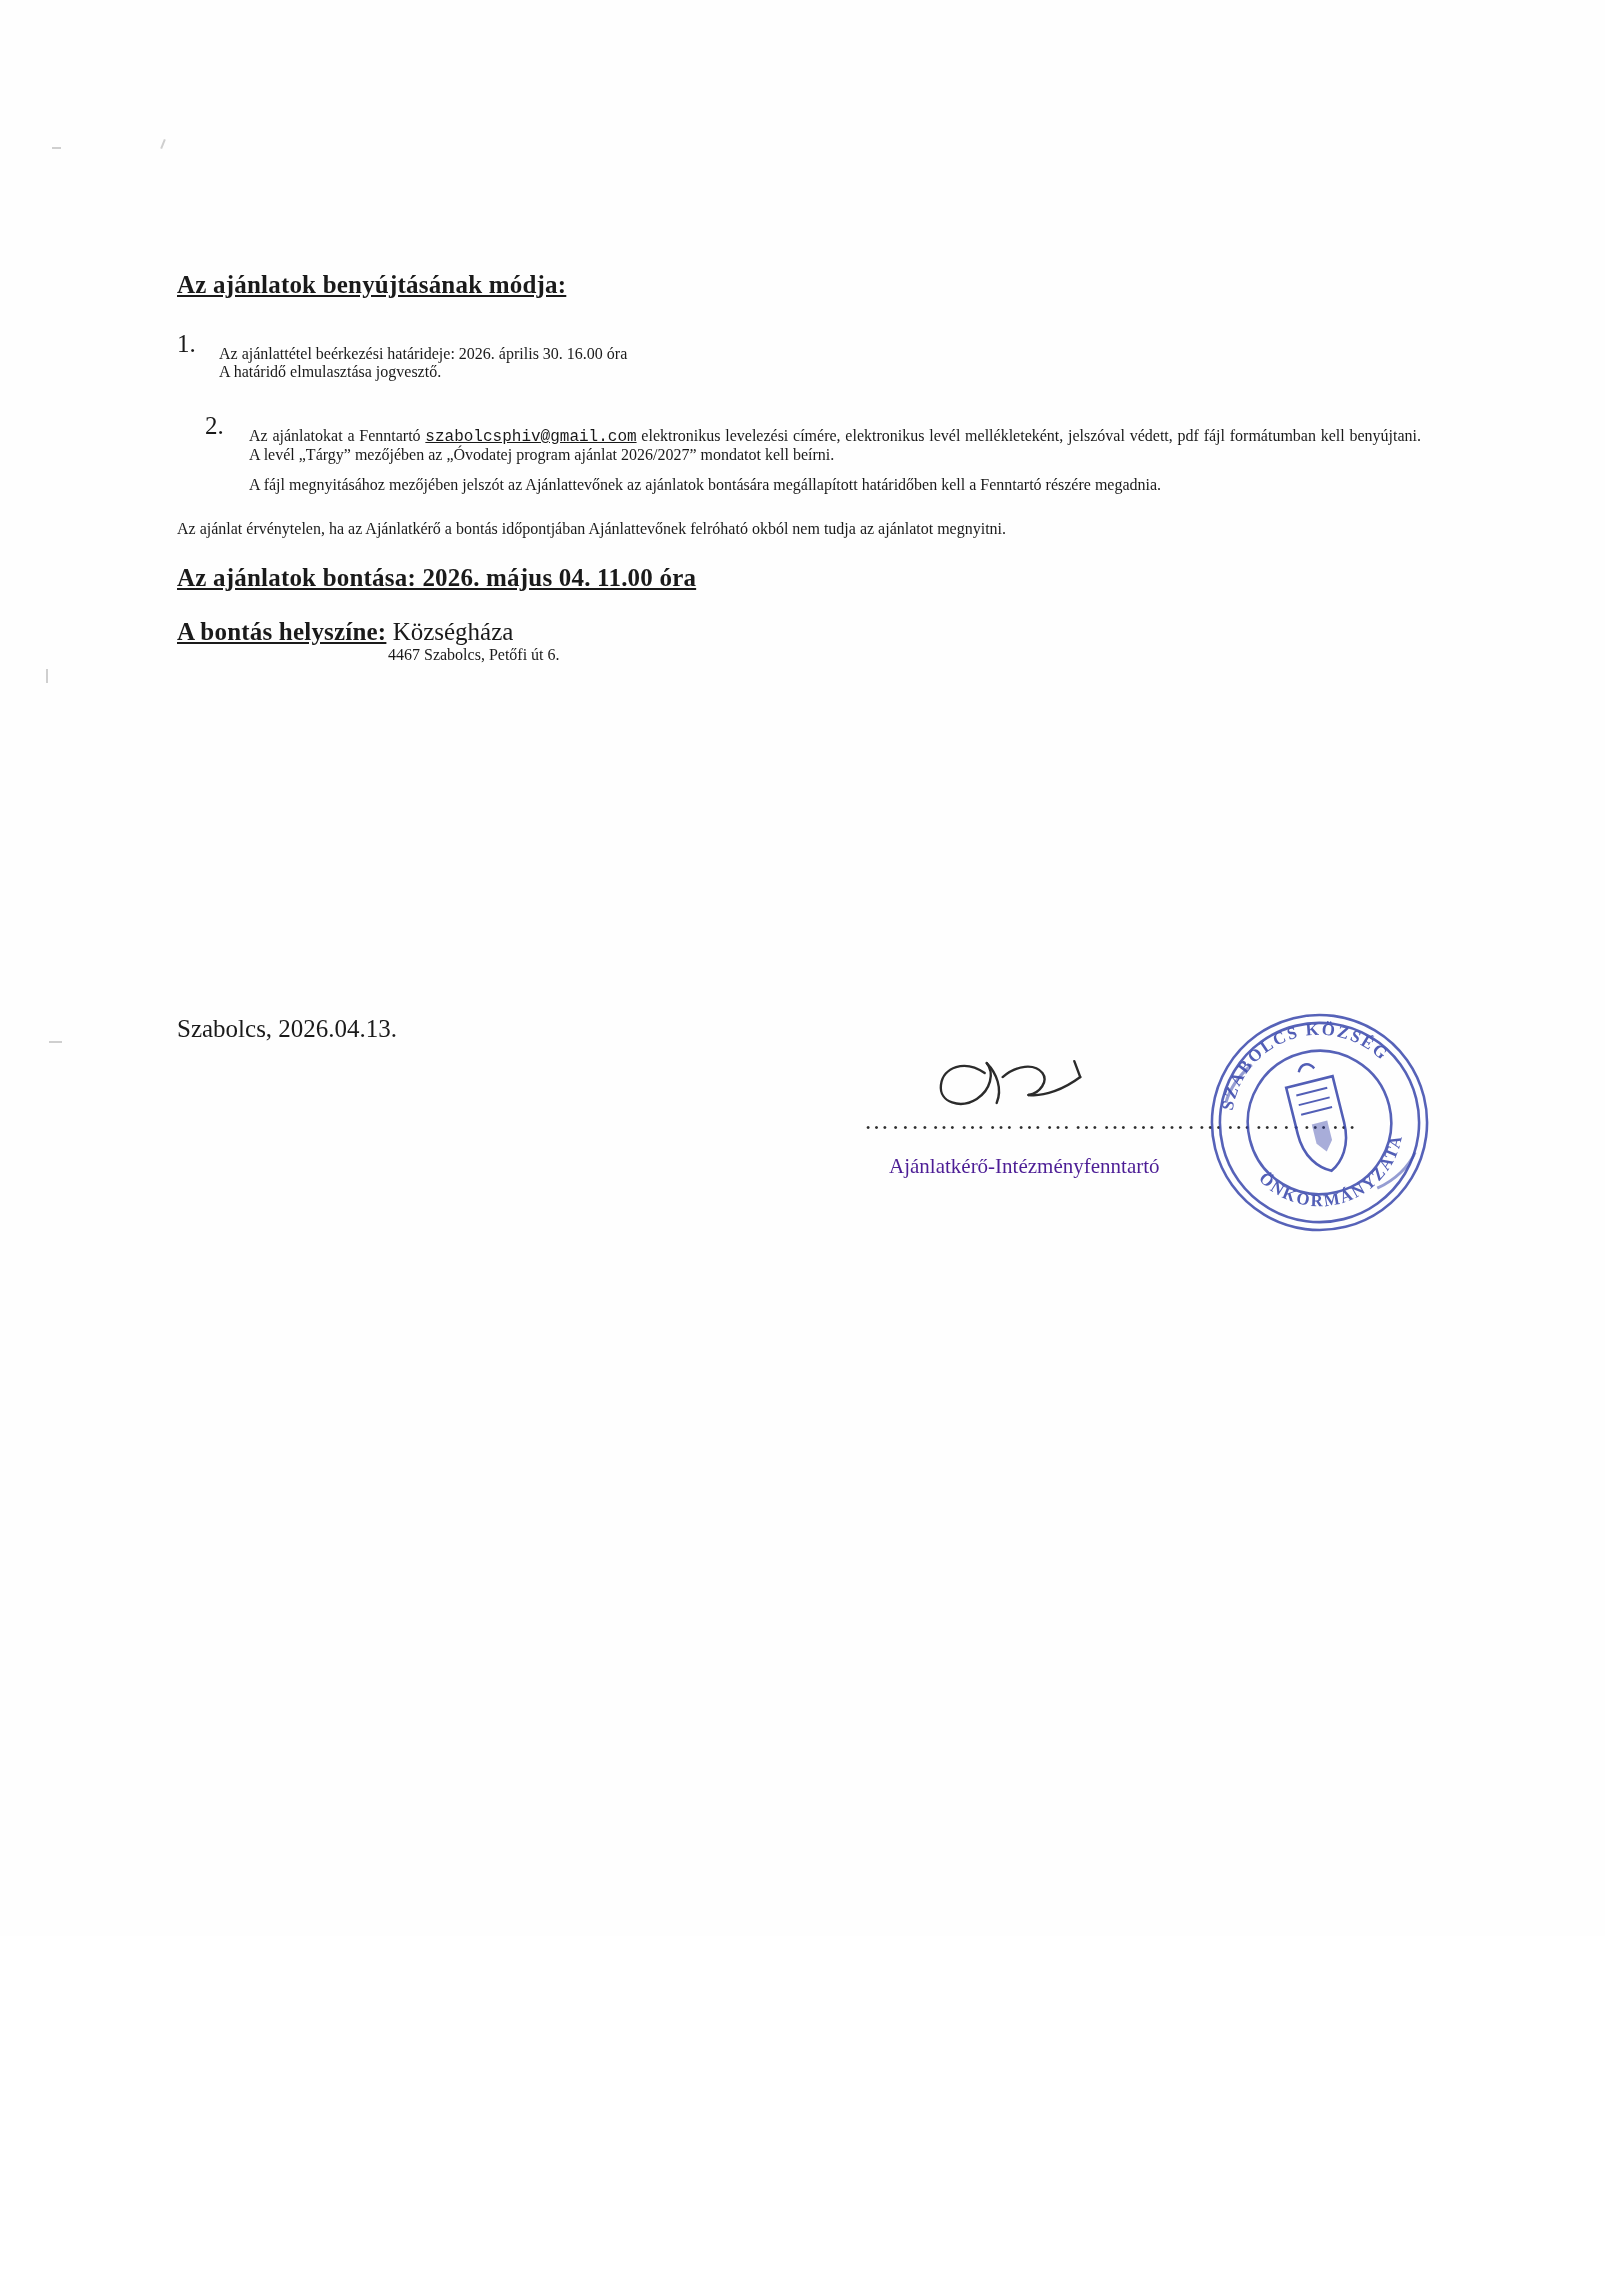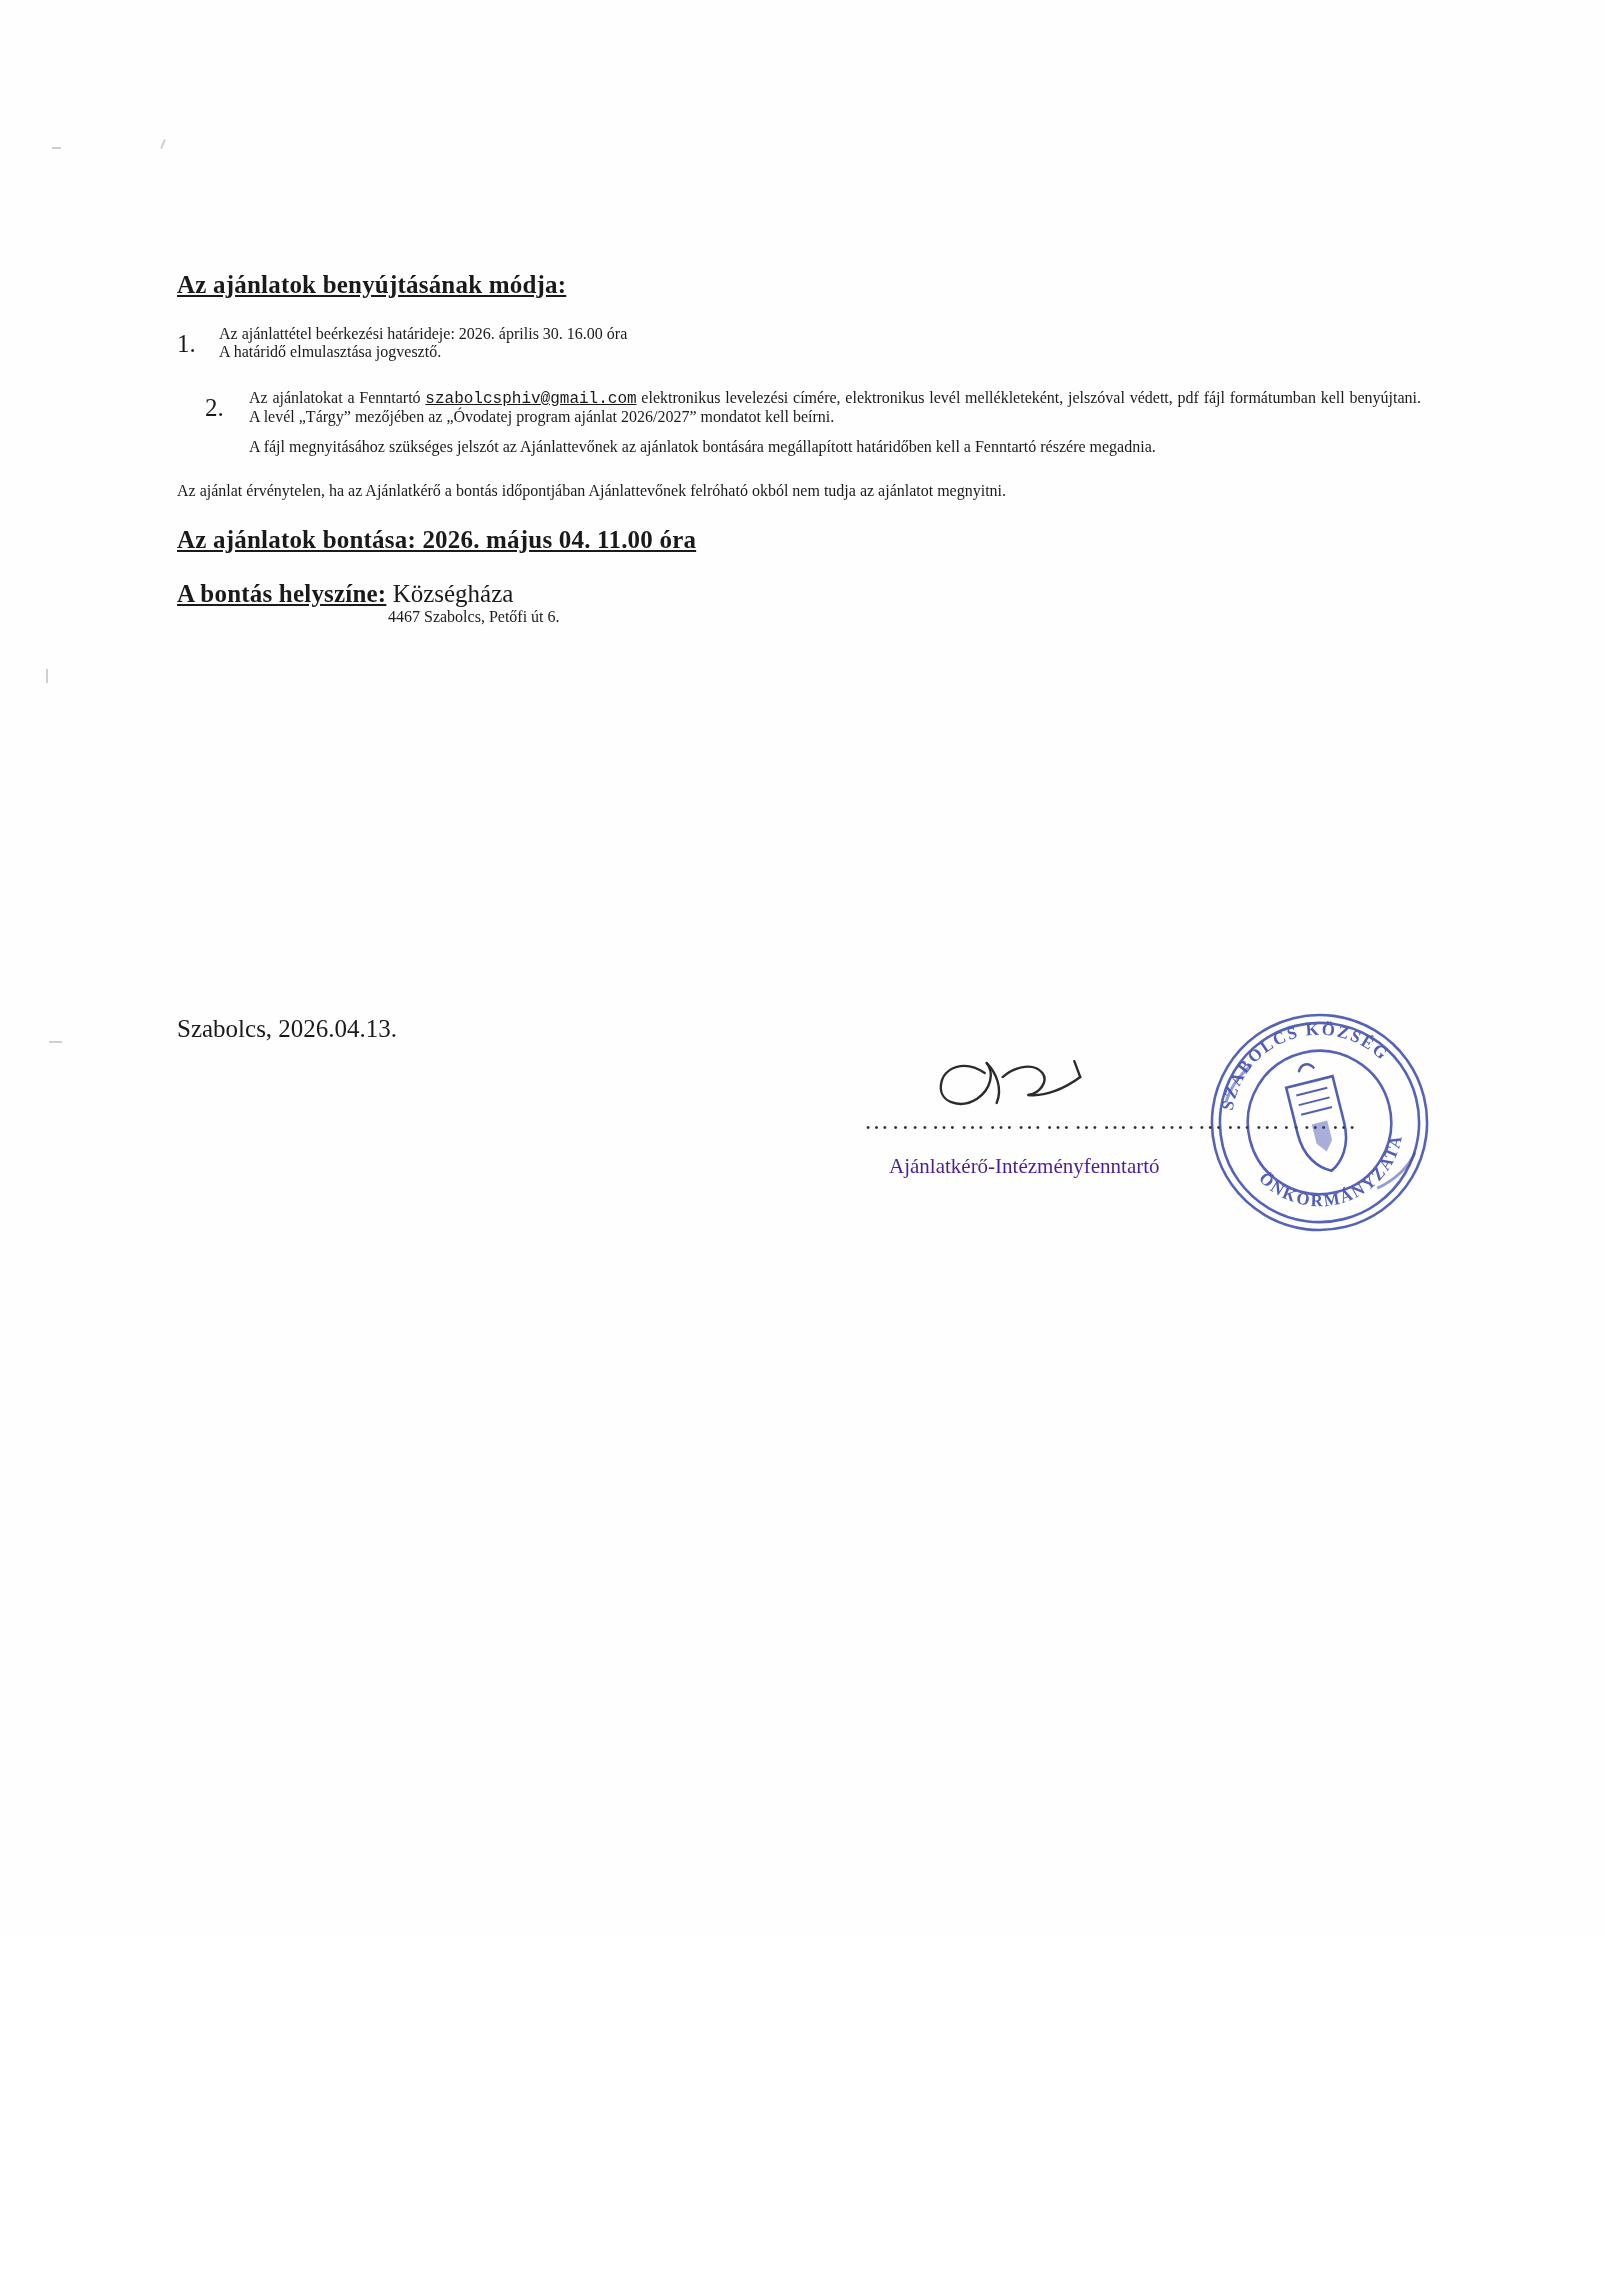--- a/index.html
+++ b/index.html
@@ -58,20 +58,21 @@
     display: flex;
     align-items: flex-start;
   }
   .numbered .num {
     flex: 0 0 auto;
     font-size: 25px;
     line-height: 1.52;
   }
   .numbered .body {
     flex: 1 1 auto;
+    margin-top: 20px;
   }
 
   .item1 .num { width: 42px; margin-left: 0px; }
   .item2 .num { width: 44px; margin-left: 28px; }
 
   .link-text {
     text-decoration: underline;
     color: #181818;
     font-family: Liberation Mono, monospace;
   }
@@ -159,21 +160,21 @@
       </span>
     </div>
 
     <div class="block-gap"></div>
 
     <div class="numbered item2">
       <span class="num">2.</span>
       <span class="body">
         <div class="justify"><span>Az ajánlatokat a Fenntartó </span><span class="link-text">szabolcsphiv@gmail.com</span><span> elektronikus levelezési címére, elektronikus levél mellékleteként, jelszóval védett, pdf fájl formátumban kell benyújtani. A levél „Tárgy” mezőjében az „Óvodatej program ajánlat 2026/2027” mondatot kell beírni.</span></div>
         <div class="small-gap"></div>
-        <div class="justify">A fájl megnyitásához szükséges jelszót az Ajánlattevőnek az ajánlatok bontására megállapított határidőben kell a Fenntartó részére megadnia.</div>
+        <div class="justify">A fájl megnyitásához mezőjében jelszót az Ajánlattevőnek az ajánlatok bontására megállapított határidőben kell a Fenntartó részére megadnia.</div>
       </span>
     </div>
 
     <div class="block-gap"></div>
 
     <div class="justify">Az ajánlat érvénytelen, ha az Ajánlatkérő a bontás időpontjában Ajánlattevőnek felróható okból nem tudja az ajánlatot megnyitni.</div>
 
     <div class="block-gap"></div>
 
     <div class="u-head">Az ajánlatok bontása: 2026. május 04. 11.00 óra</div>

